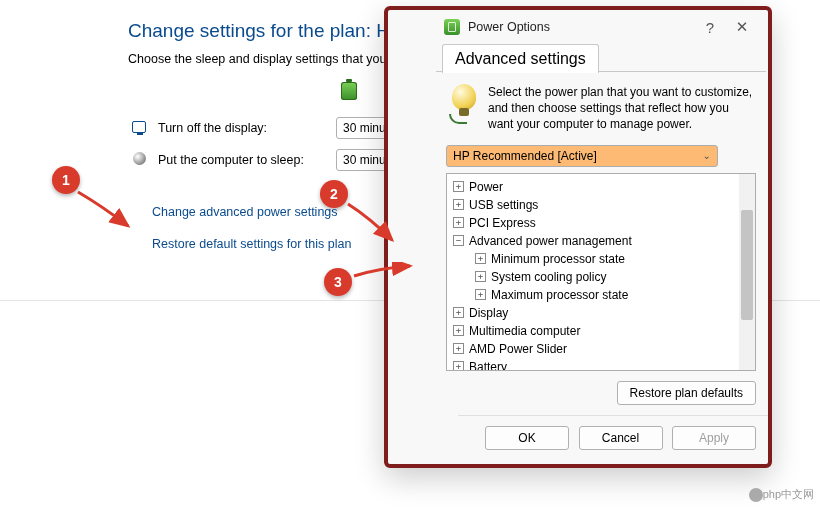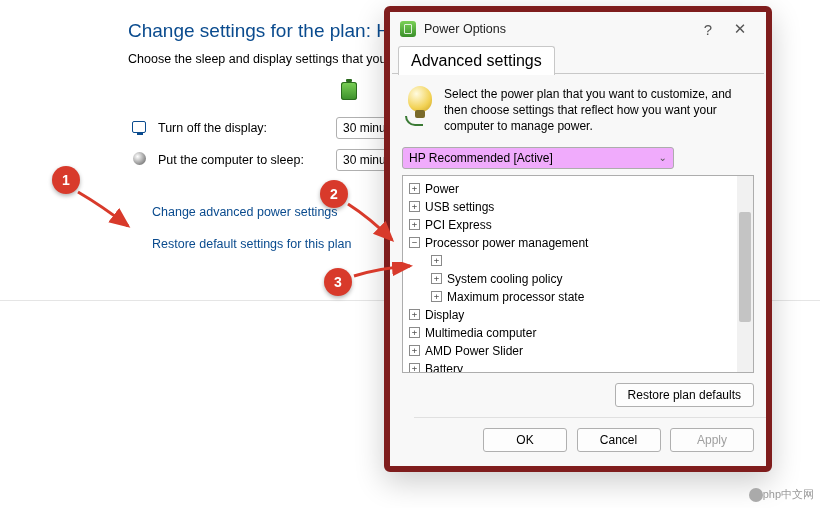--- a/index.html
+++ b/index.html
@@ -20,40 +20,40 @@
   .monitor-icon::after { content:""; position:absolute; left:4px; bottom:-3px; width:6px; height:2px; background:#0a4b8e; }
   .moon-icon { display:inline-block; width:13px; height:13px; border-radius:50%; background:radial-gradient(circle at 35% 35%, #fff, #888 70%, #555); }
   .setting-row .lbl { width: 178px; }
   .combo { background:#fff; border:1px solid #b0b0b0; border-radius:3px; padding:3px 6px; width:112px; display:flex; align-items:center; justify-content:space-between; font-size:12px; }
 
   .bg-links { margin-top: 34px; margin-left: 24px; }
   .bg-links a { color: #0a4b8e; text-decoration: none; display: block; margin-bottom: 18px; font-size: 12.5px; }
   .bg-separator { position:absolute; left:0; right:0; top:300px; height:1px; background:#e5e5e5; }
 
   
-  .dialog { position:absolute; left:384px; top:6px; width:388px; background:#f8f8f8; border:6px solid #7f1d1d; border-radius:6px; box-shadow:0 10px 30px rgba(0,0,0,0.20); }
+  .dialog { position:absolute; left:384px; top:6px; width:388px; background:#f8f8f8; border:4px solid #7f1d1d; border-radius:6px; box-shadow:0 10px 30px rgba(0,0,0,0.20);padding-left:46px; }
   .titlebar { display:flex; align-items:center; height:34px; padding:0 10px; }
   .titlebar .t-icon { width:16px; height:16px; border-radius:3px; background:linear-gradient(#7bd157,#3a8f2a); margin-right:8px; position:relative; }
   .titlebar .t-icon::after { content:""; position:absolute; left:4px; top:3px; width:6px; height:8px; border:1px solid rgba(255,255,255,0.8); border-radius:1px; }
   .titlebar .t-label { flex:1; font-size:12.5px; color:#222; }
   .titlebar .t-btn { width:32px; height:30px; display:flex; align-items:center; justify-content:center; color:#555; font-size:15px; }
 
   .tabrow { height:28px; padding-left:8px; position:relative; }
   .tabrow::after { content:""; position:absolute; left:2px; right:2px; bottom:0; height:1px; background:#c8c8c8; }
   .tab { display:inline-block; padding:5px 12px; background:#fff; border:1px solid #c8c8c8; border-bottom:none; border-radius:3px 3px 0 0; font-size:16px; position:relative; z-index:2; }
 
   .tab-body { padding:12px 12px 10px 12px; }
   .intro { display:flex; gap:2px; margin-bottom:12px; }
   .bulb-icon { width:40px; flex:none; position:relative; height:40px; }
   .bulb-icon .bulb { position:absolute; left:6px; top:0; width:24px; height:26px; border-radius:50% 50% 45% 45%; background:radial-gradient(circle at 35% 30%, #fffbe0, #f2d255 60%, #c9a022); }
   .bulb-icon .base { position:absolute; left:13px; top:24px; width:10px; height:8px; background:#7a6a2a; border-radius:2px; }
   .bulb-icon .cord { position:absolute; left:3px; top:30px; width:18px; height:10px; border:2px solid #3a7a34; border-top:none; border-right:none; border-radius:0 0 0 10px; }
   .intro-text { font-size:12px; line-height:1.35; }
 
-  .plan-select { display:flex; align-items:center; border:1px solid #adadad; border-radius:3px; background:#f0abfc; padding:3px 6px; width:272px; font-size:12px; margin-bottom:6px; }
+  .plan-select { display:flex; align-items:center; border:1px solid #adadad; border-radius:3px; background:#fdba74; padding:3px 6px; width:272px; font-size:12px; margin-bottom:6px; }
   .plan-select .val { flex:1; }
   .chev { font-size:10px; color:#555; }
 
   .tree-box { border:1px solid #adadad; background:#fff; height:198px; overflow:hidden; position:relative; }
   .tree-scroll { position:absolute; right:0; top:0; bottom:0; width:16px; background:#f1f1f1; }
   .tree-scroll .thumb { position:absolute; left:2px; right:2px; top:36px; height:110px; background:#c4c4c4; border-radius:2px; }
   .tree { padding:4px 4px; font-size:12px; }
   .tree .node { display:flex; align-items:center; height:18px; }
   .tree .box { width:11px; height:11px; border:1px solid #8a8a8a; display:flex; align-items:center; justify-content:center; font-size:9px; line-height:1; color:#555; margin-right:5px; flex:none; font-family:monospace; background:#fff; }
   .tree .lvl0 { padding-left:2px; }
@@ -146,24 +146,25 @@
           <div class="node lvl0">
             <span class="box">+</span>
             <span>USB settings</span>
           </div>
           <div class="node lvl0">
             <span class="box">+</span>
             <span>PCI Express</span>
           </div>
           <div class="node lvl0">
             <span class="box">−</span>
-            <span>Processor power management</span>
+            <span>Advanced power management</span>
           </div>
           <div class="node lvl1">
             <span class="box">+</span>
+            <span>Minimum processor state</span>
           </div>
           <div class="node lvl1">
             <span class="box">+</span>
             <span>System cooling policy</span>
           </div>
           <div class="node lvl1">
             <span class="box">+</span>
             <span>Maximum processor state</span>
           </div>
           <div class="node lvl0">

